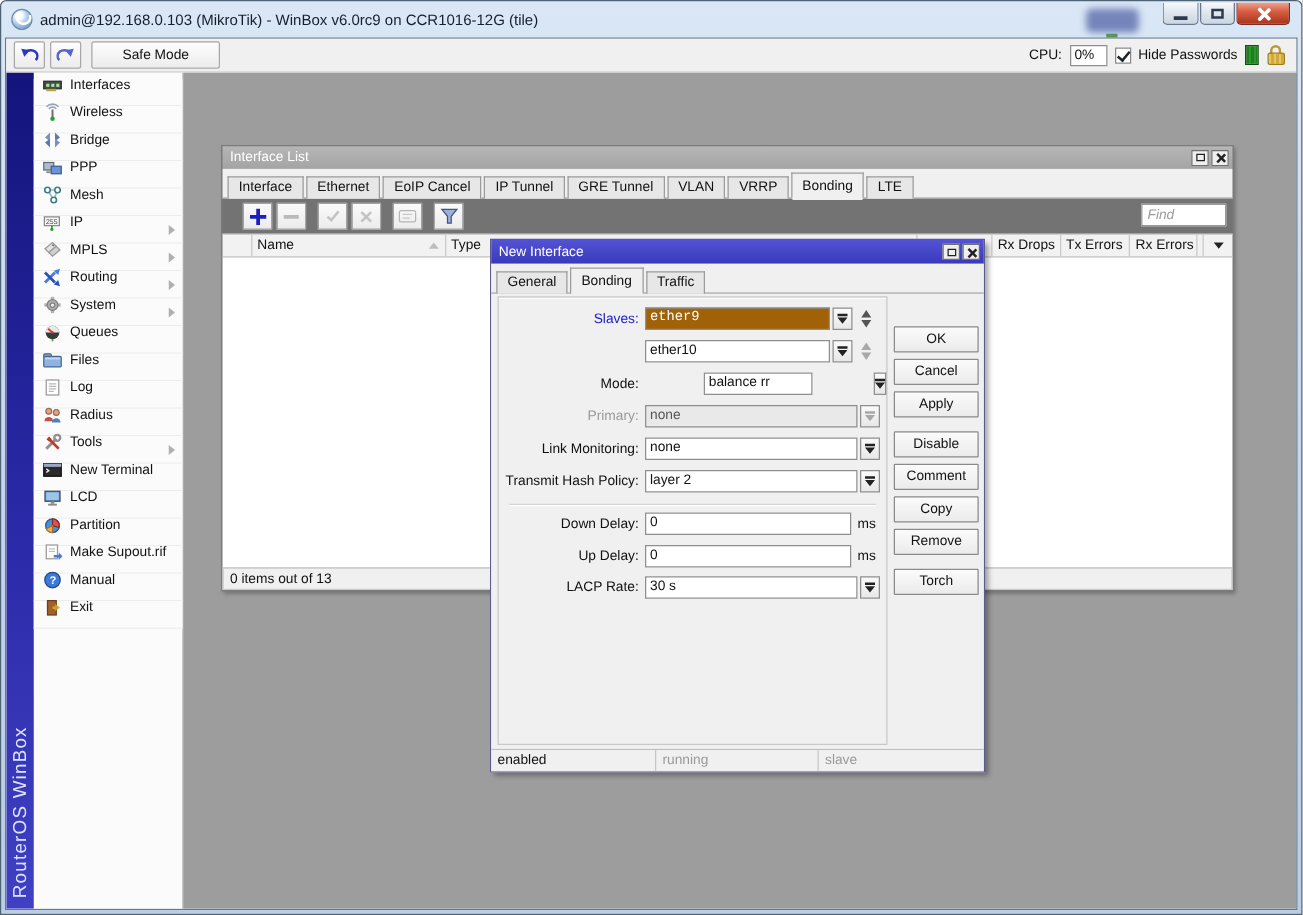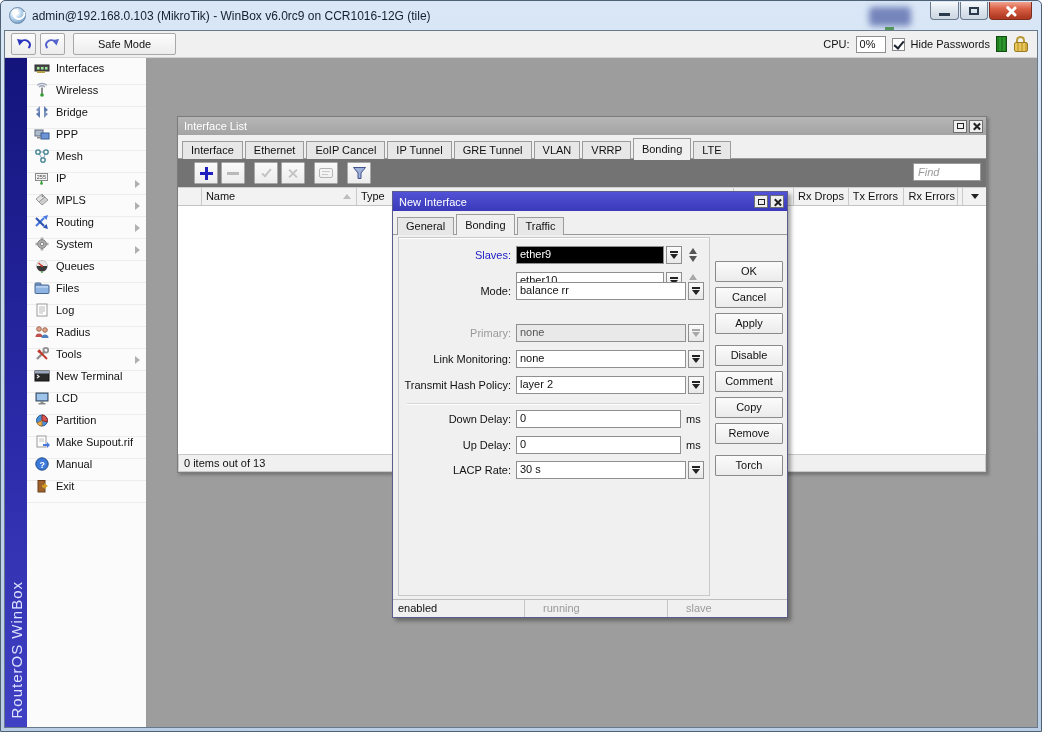--- a/index.html
+++ b/index.html
@@ -147,42 +147,42 @@
     display:flex; align-items:center; padding:0 3px 0 6px; }
   .dlg-titlebar .wt { flex:1; }
   .dlg-content { flex:1; position:relative; background:#f0f0f0; }
   .panel { position:absolute; left:5px; top:2px; width:312px; height:359px;
     border:1px solid #c8c8c8; box-shadow:inset 0 1px 0 #fff; }
   .frow { position:absolute; left:0; right:0; height:18px; display:flex; align-items:center; }
   .flabel { width:112px; text-align:right; margin-right:5px; white-space:nowrap; flex:0 0 112px; }
   .flabel.blue { color:#2020c8; }
   .flabel.disabled { color:#9a9a9a; }
   .tinput { height:18px; border:1px solid #8f8f8f; background:#fff; padding:1px 3px; white-space:nowrap; overflow:hidden; }
-  .tinput.selected { background:#000000; color:#fff; }
+  .tinput.selected { background:#a16207; color:#fff;font-family:Liberation Mono, monospace; }
   .tinput.disabled { background:#e9e9e9; color:#555; }
   .w148 { width:148px; } .w170 { width:170px; } .w165 { width:165px; }
   .drop-btn { width:16px; height:18px; margin-left:2px; border:1px solid #8f8f8f;
     background:linear-gradient(#fafafa,#e8e8e8); display:flex; flex-direction:column;
     align-items:center; justify-content:center; }
   .drop-btn .bar { width:8px; height:2px; background:#222; margin-bottom:1px; }
   .drop-btn .tri { width:0; height:0; border-left:4px solid transparent; border-right:4px solid transparent;
     border-top:5px solid #222; }
   .drop-btn.disabled .bar { background:#a8a8a8; } .drop-btn.disabled .tri { border-top-color:#a8a8a8; }
   .spinner { width:15px; height:18px; margin-left:3px; display:flex; flex-direction:column;
     align-items:center; justify-content:center; gap:2px; }
   .sp-up { width:0; height:0; border-left:4px solid transparent; border-right:4px solid transparent;
     border-bottom:6px solid #555; }
   .sp-down { width:0; height:0; border-left:4px solid transparent; border-right:4px solid transparent;
     border-top:6px solid #555; }
   .spinner.pale .sp-up { border-bottom-color:#a8a8a8; } .spinner.pale .sp-down { border-top-color:#a8a8a8; }
   .unit { margin-left:5px; }
   .hsep { position:absolute; left:8px; right:8px; height:1px; background:#d6d6d6; box-shadow:0 1px 0 #fff; }
   .dlg-btn { position:absolute; left:322px; width:68px; height:21px; border:1px solid #8a8a8a;
     border-radius:1px; background:linear-gradient(#fbfbfb,#ebebeb); text-align:center; line-height:19px; }
-  .dlg-status { height:18px; border-top:1px solid #bdbdbd; display:flex; background:#f0f0f0;gap:13px; }
+  .dlg-status { height:18px; border-top:1px solid #bdbdbd; display:flex; background:#f0f0f0; }
   .dlg-status .cell { height:100%; padding:2px 5px; border-right:1px solid #c6c6c6; white-space:nowrap; overflow:hidden; }
   .dlg-status .c1 { width:132px; } .dlg-status .c2 { width:130px; } .dlg-status .c3 { flex:1; border-right:none; }
   .muted { color:#9a9a9a; }
 </style>
 </head>
 <body>
 
 <div class="window">
   <div class="titlebar">
     <div class="glass-blob-blue"></div>
@@ -530,21 +530,21 @@
                 <span class="drop-btn">
                     <span class="bar"></span>
                     <span class="tri"></span>
                   </span>
                 <span class="spinner pale">
                     <span class="sp-up"></span>
                     <span class="sp-down"></span>
                   </span>
               </div>
 
-              <div class="frow" style="top:44px;">
+              <div class="frow" style="top:60px;gap:47px;">
                 <span class="flabel">Mode:</span>
                 <span class="tinput w170">balance rr</span>
                 <span class="drop-btn">
                     <span class="bar"></span>
                     <span class="tri"></span>
                   </span>
               </div>
 
               <div class="frow" style="top:86px;">
                 <span class="flabel disabled">Primary:</span>

